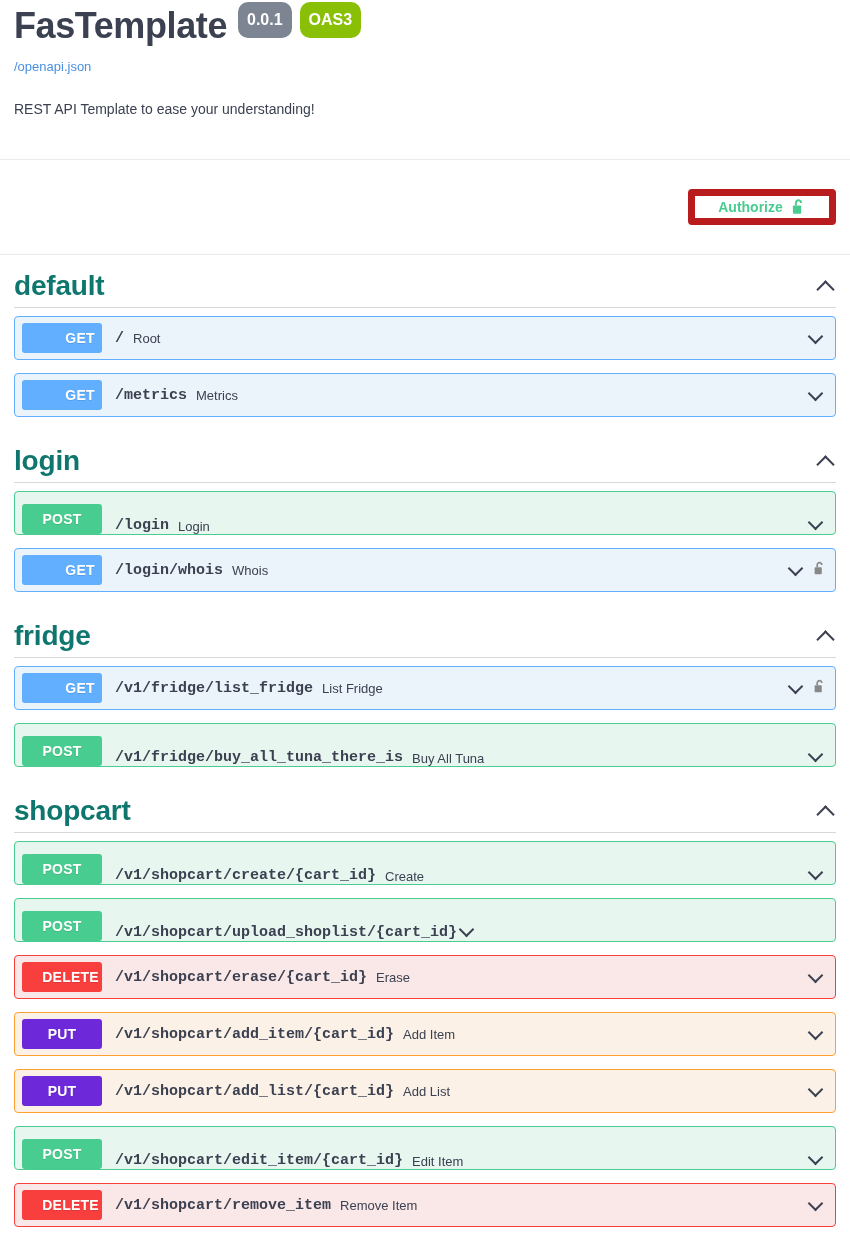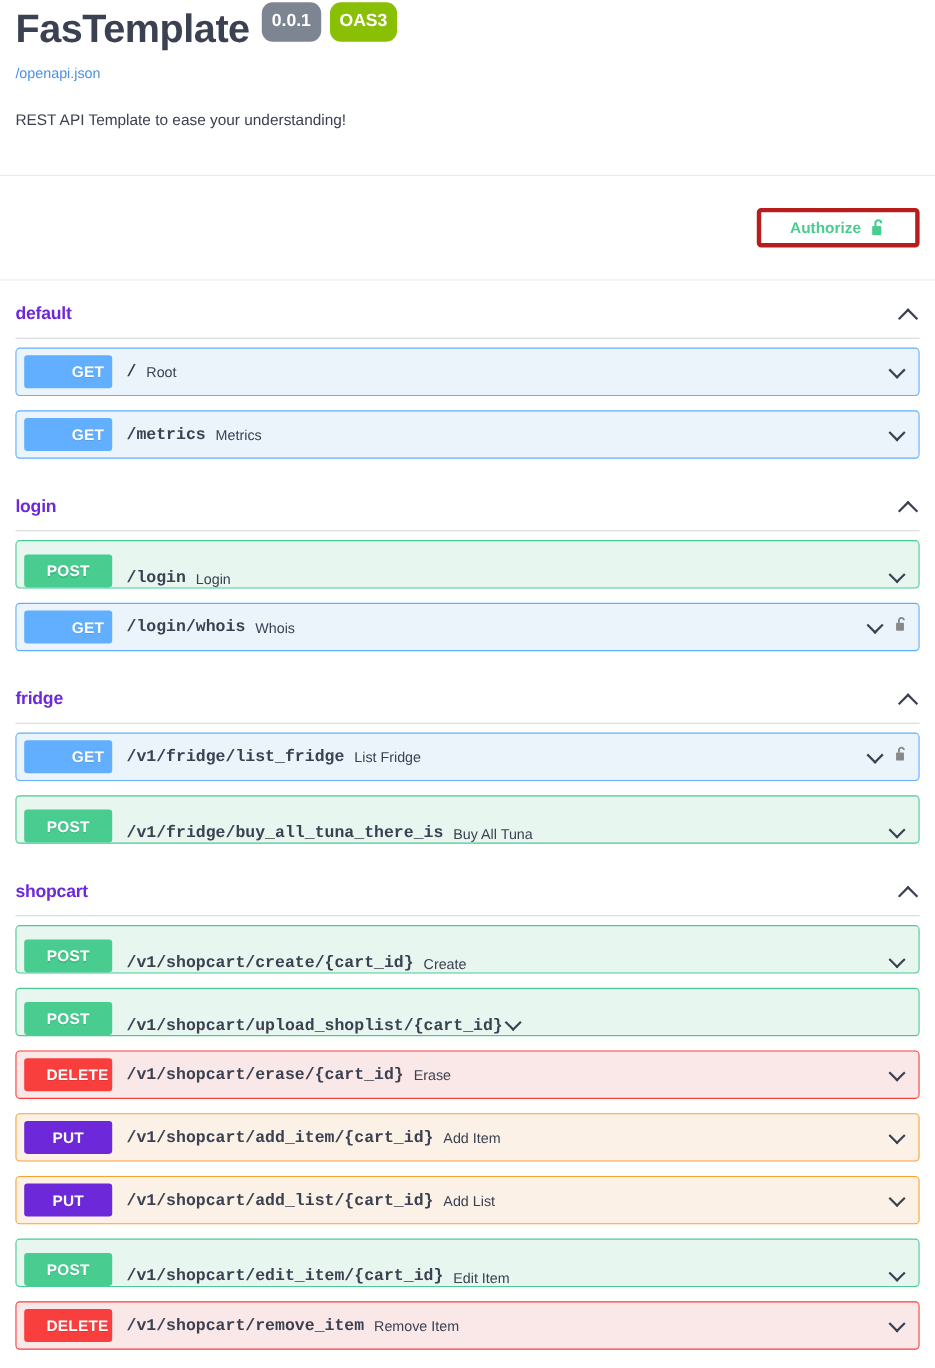--- a/index.html
+++ b/index.html
@@ -85,21 +85,21 @@
     justify-content: flex-end;
   }
   .btn-authorize {
     display: inline-flex;
     align-items: center;
     justify-content: center;
     gap: 8px;
     min-width: 148px;
     height: 36px;
     padding: 0 16px;
-    border: 4px solid #b91c1c;
+    border: 7px solid #b91c1c;
     border-radius: 4px;
     background: #ffffff;
     color: #49cc90;
     font-size: 14px;
     font-weight: bold;
     font-family: "Liberation Sans", sans-serif;
     cursor: pointer;
     line-height: 1;
   }
   .btn-authorize .lock-svg { display: block; }
@@ -108,23 +108,23 @@
   .tag-section { padding: 0 14px; }
   .tag-header {
     display: flex;
     align-items: center;
     justify-content: space-between;
     cursor: pointer;
     height: 52px;
     padding-top: 10px;
   }
   .tag-name {
-    font-size: 16px;
-    font-weight: bold;
-    color: #6d28d9;
+    font-size: 28px;
+    font-weight: bold;
+    color: #0f766e;
     letter-spacing: -0.2px;
     line-height: 1;
   }
   .chev {
     width: 20px;
     height: 20px;
     display: inline-block;
     position: relative;
   }
   .chev::before {

